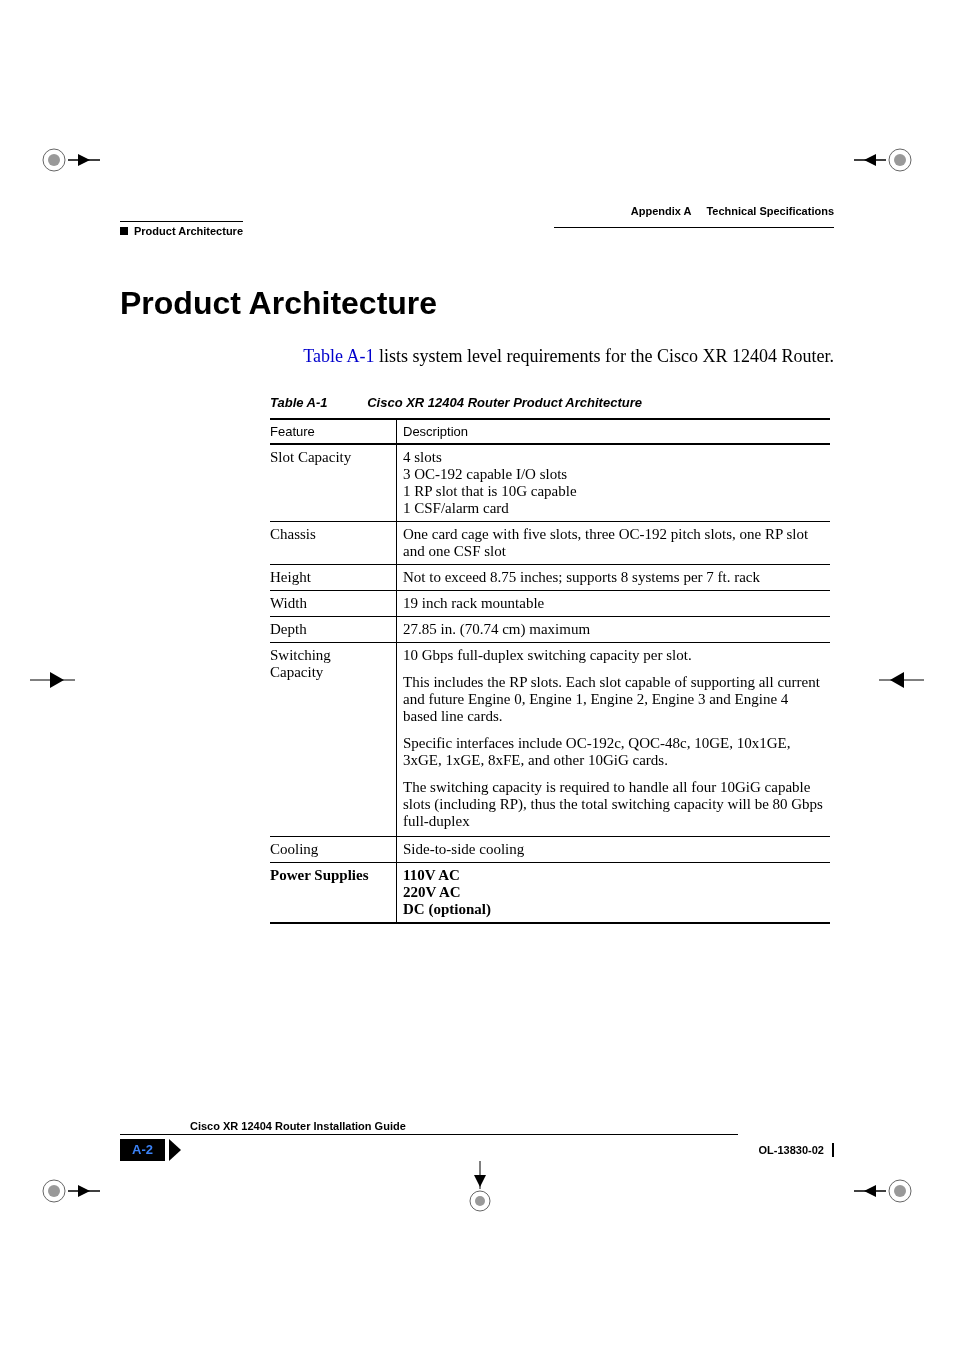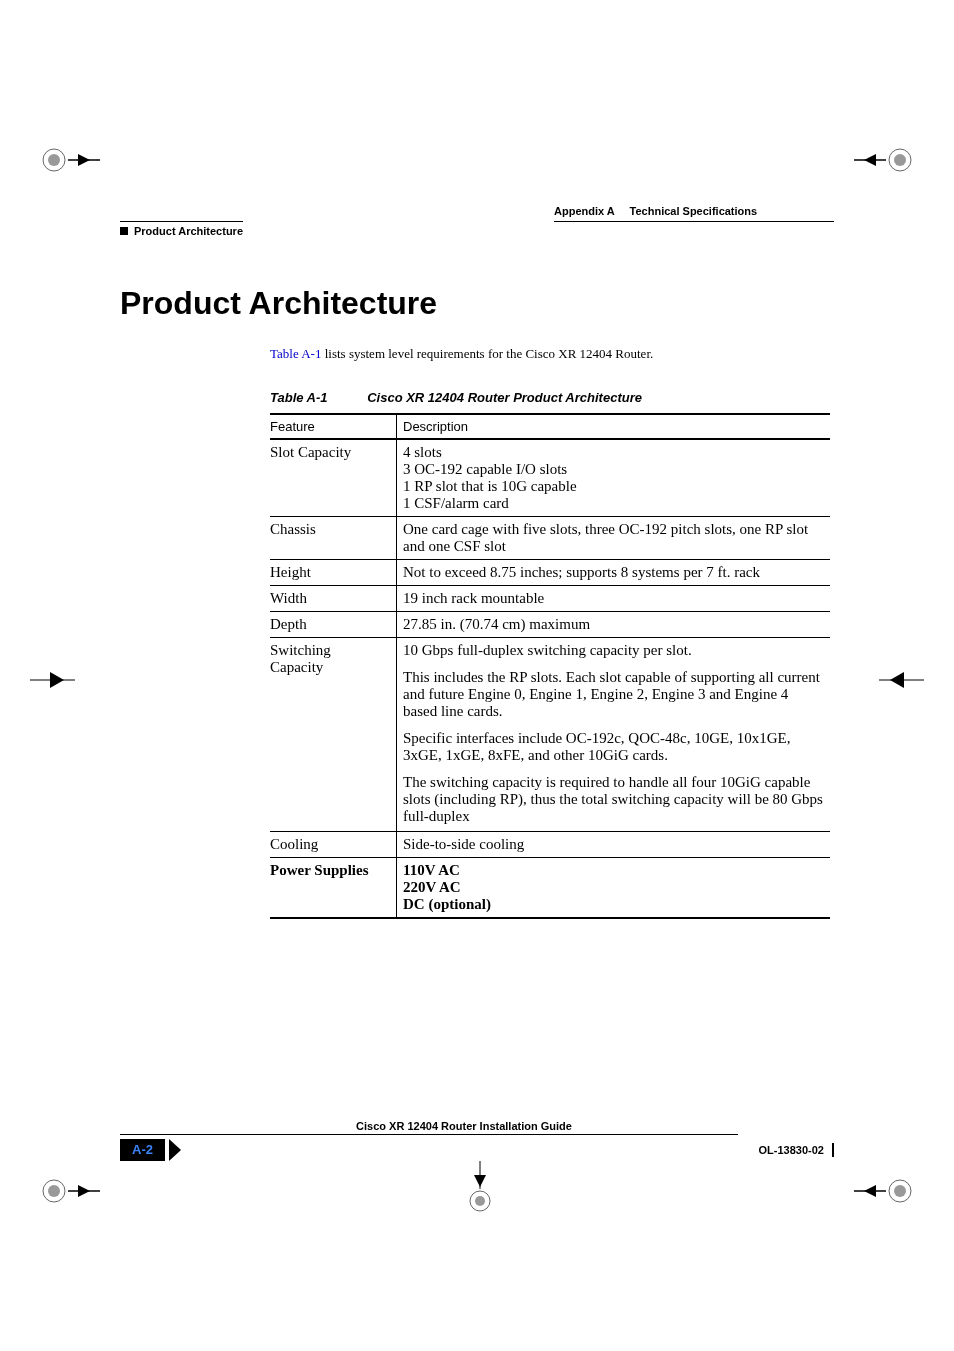--- a/index.html
+++ b/index.html
@@ -36,23 +36,23 @@
 
   .running-header {
     font-family: Arial, Helvetica, sans-serif;
     font-size: 11px;
     font-weight: bold;
   }
   .running-header-right {
     position: absolute;
     top: 0;
     right: 0;
-    text-align: left;
+    text-align: right;
     border-bottom: 1px solid #000;
-    padding-bottom: 4px;
+    padding-bottom: 10px;
     width: 280px;
   }
   .running-header-left {
     position: absolute;
     top: 16px;
     left: 0;
     border-top: 1px solid #000;
     padding-top: 3px;
     display: flex;
     align-items: center;
@@ -74,22 +74,23 @@
 
   .section-title {
     font-family: Arial, Helvetica, sans-serif;
     font-size: 32px;
     font-weight: bold;
     margin: 0 0 24px 0;
   }
 
   .intro-text {
     margin-left: 150px;
-    font-size: 13px;
+    font-size: 18px;
     margin-bottom: 28px;
+    text-align: right;
   }
   .intro-text .xref { color: #0000cc; }
 
   .table-caption {
     margin-left: 150px;
     font-family: Arial, Helvetica, sans-serif;
     font-weight: bold;
     font-style: italic;
     font-size: 13px;
     margin-bottom: 8px;
@@ -128,21 +129,21 @@
   .footer {
     position: absolute;
     left: 0;
     right: 0;
     bottom: 0;
   }
   .footer-top {
     font-family: Arial, Helvetica, sans-serif;
     font-weight: bold;
     font-size: 11px;
-    text-align: center;
+    text-align: left;
     margin-right: 96px;
     padding-bottom: 2px;
     border-bottom: 1px solid #000;
     padding-left: 70px;
   }
   .footer-bottom {
     display: flex;
     justify-content: space-between;
     align-items: center;
     font-family: Arial, Helvetica, sans-serif;

